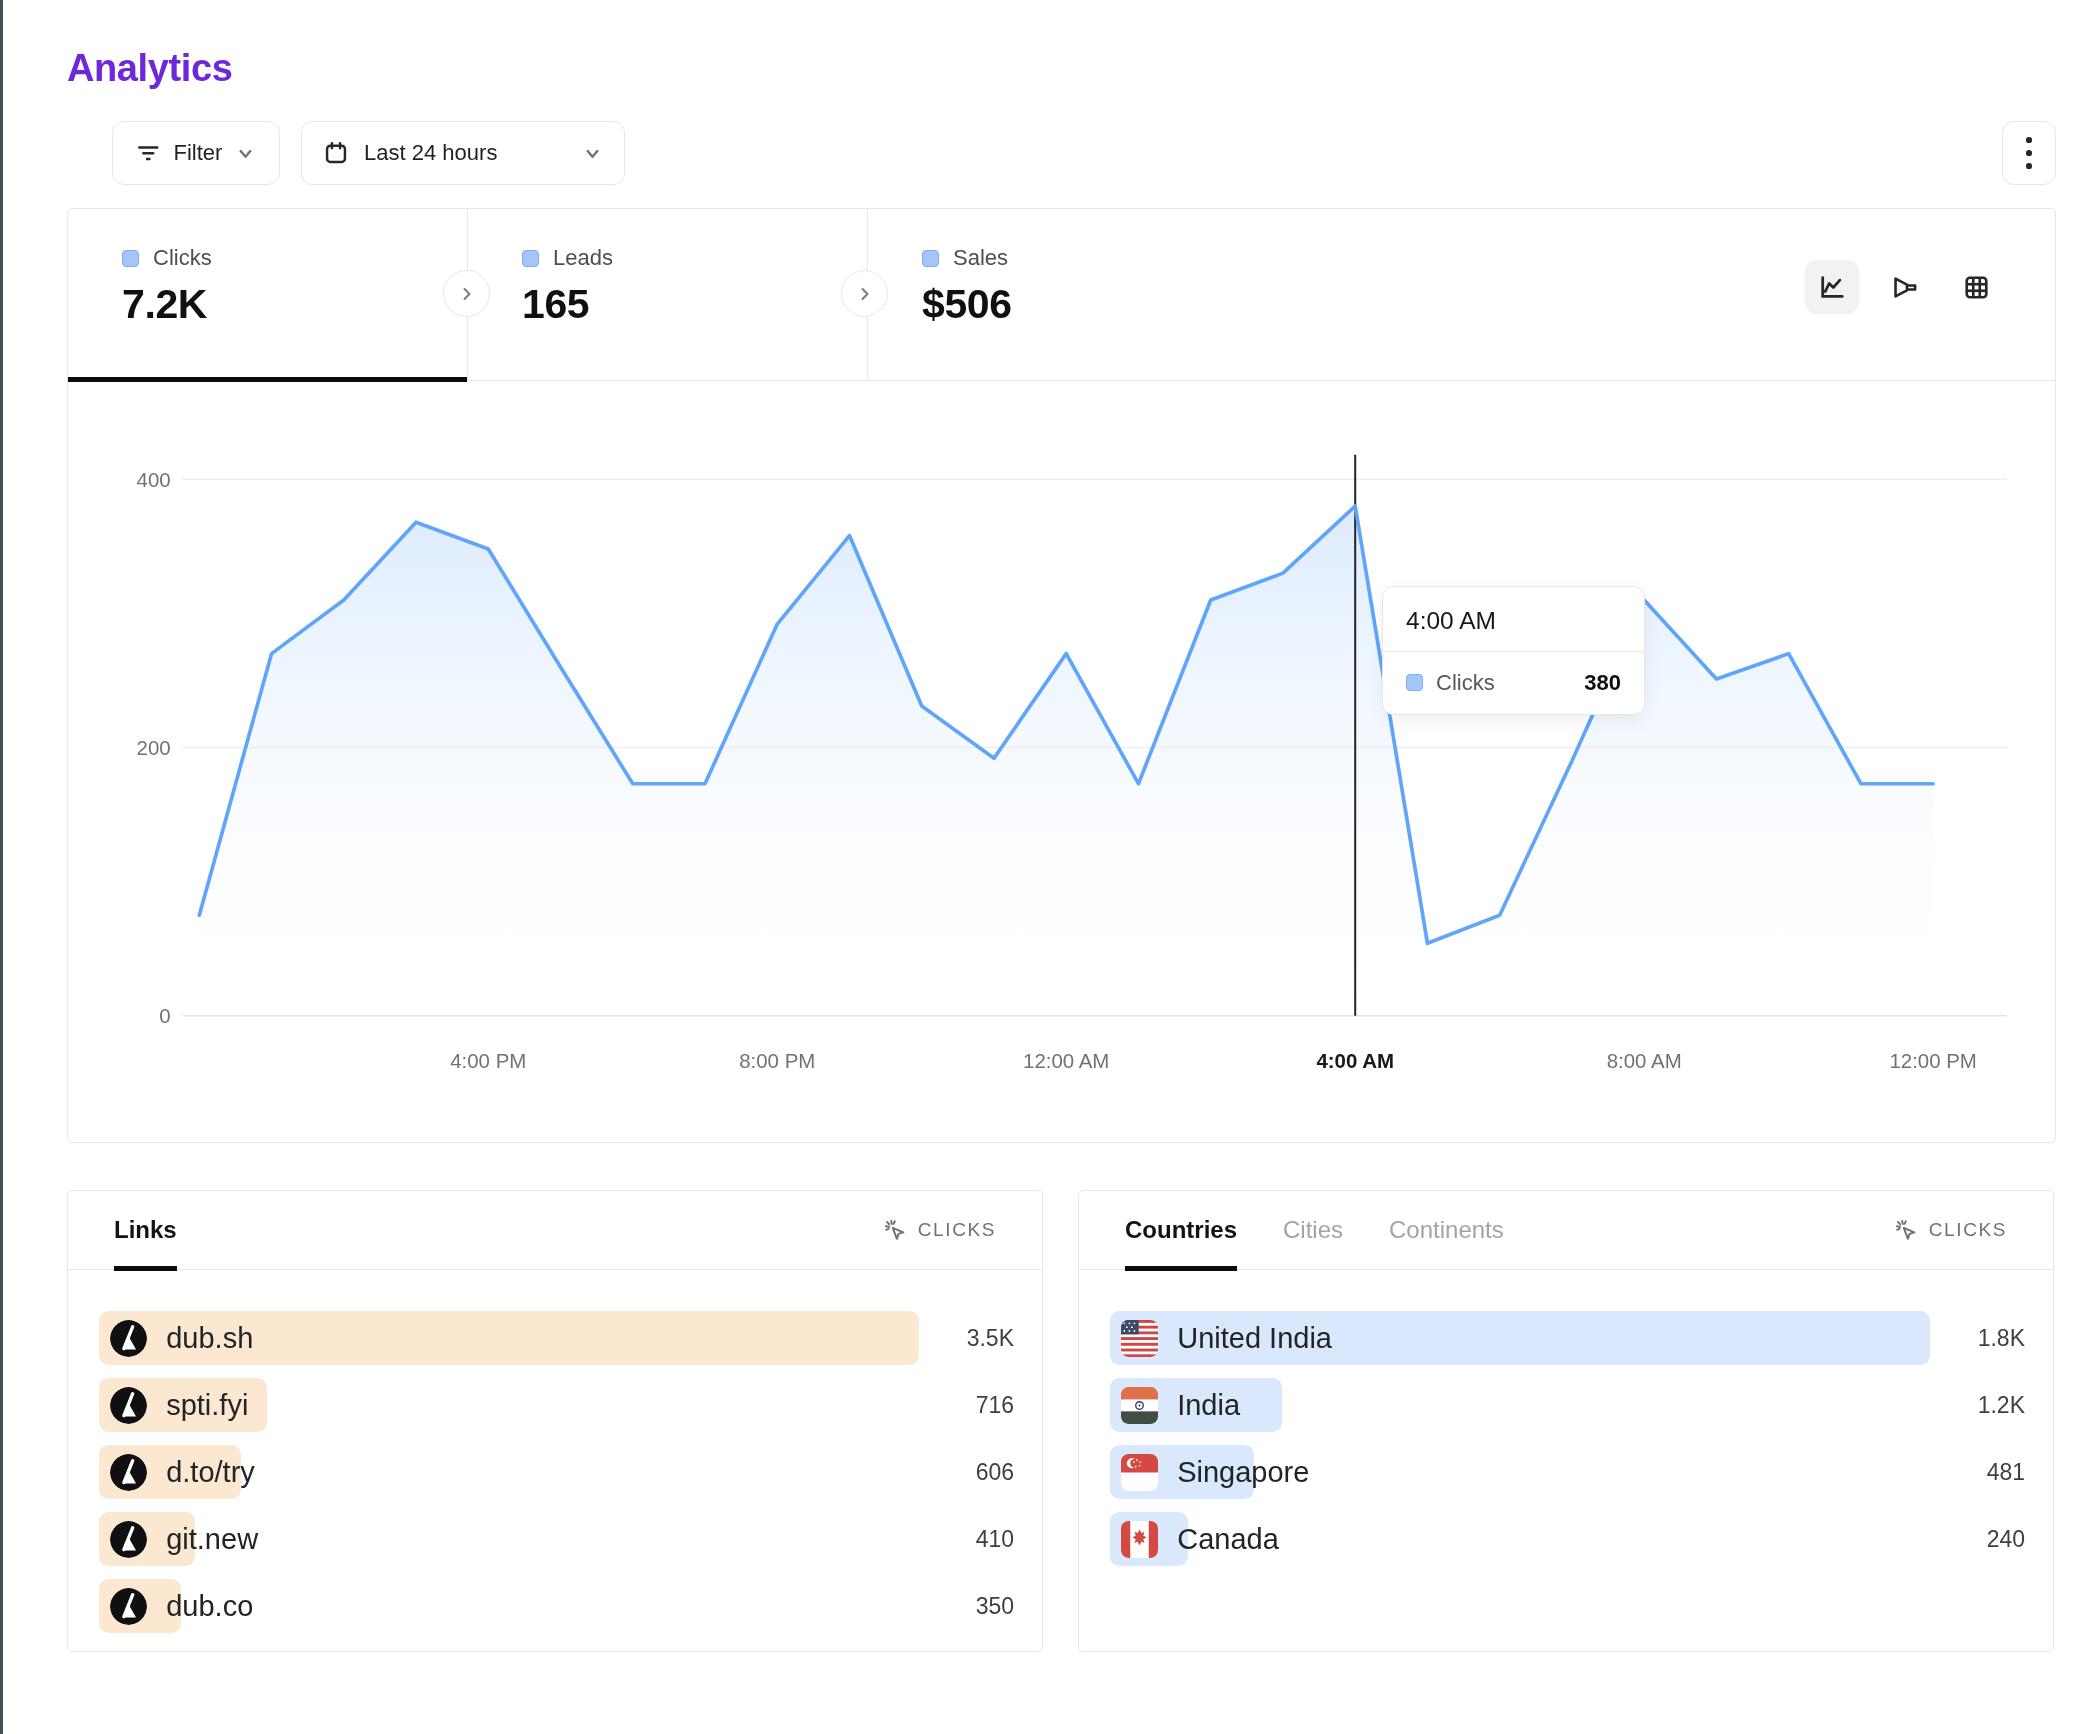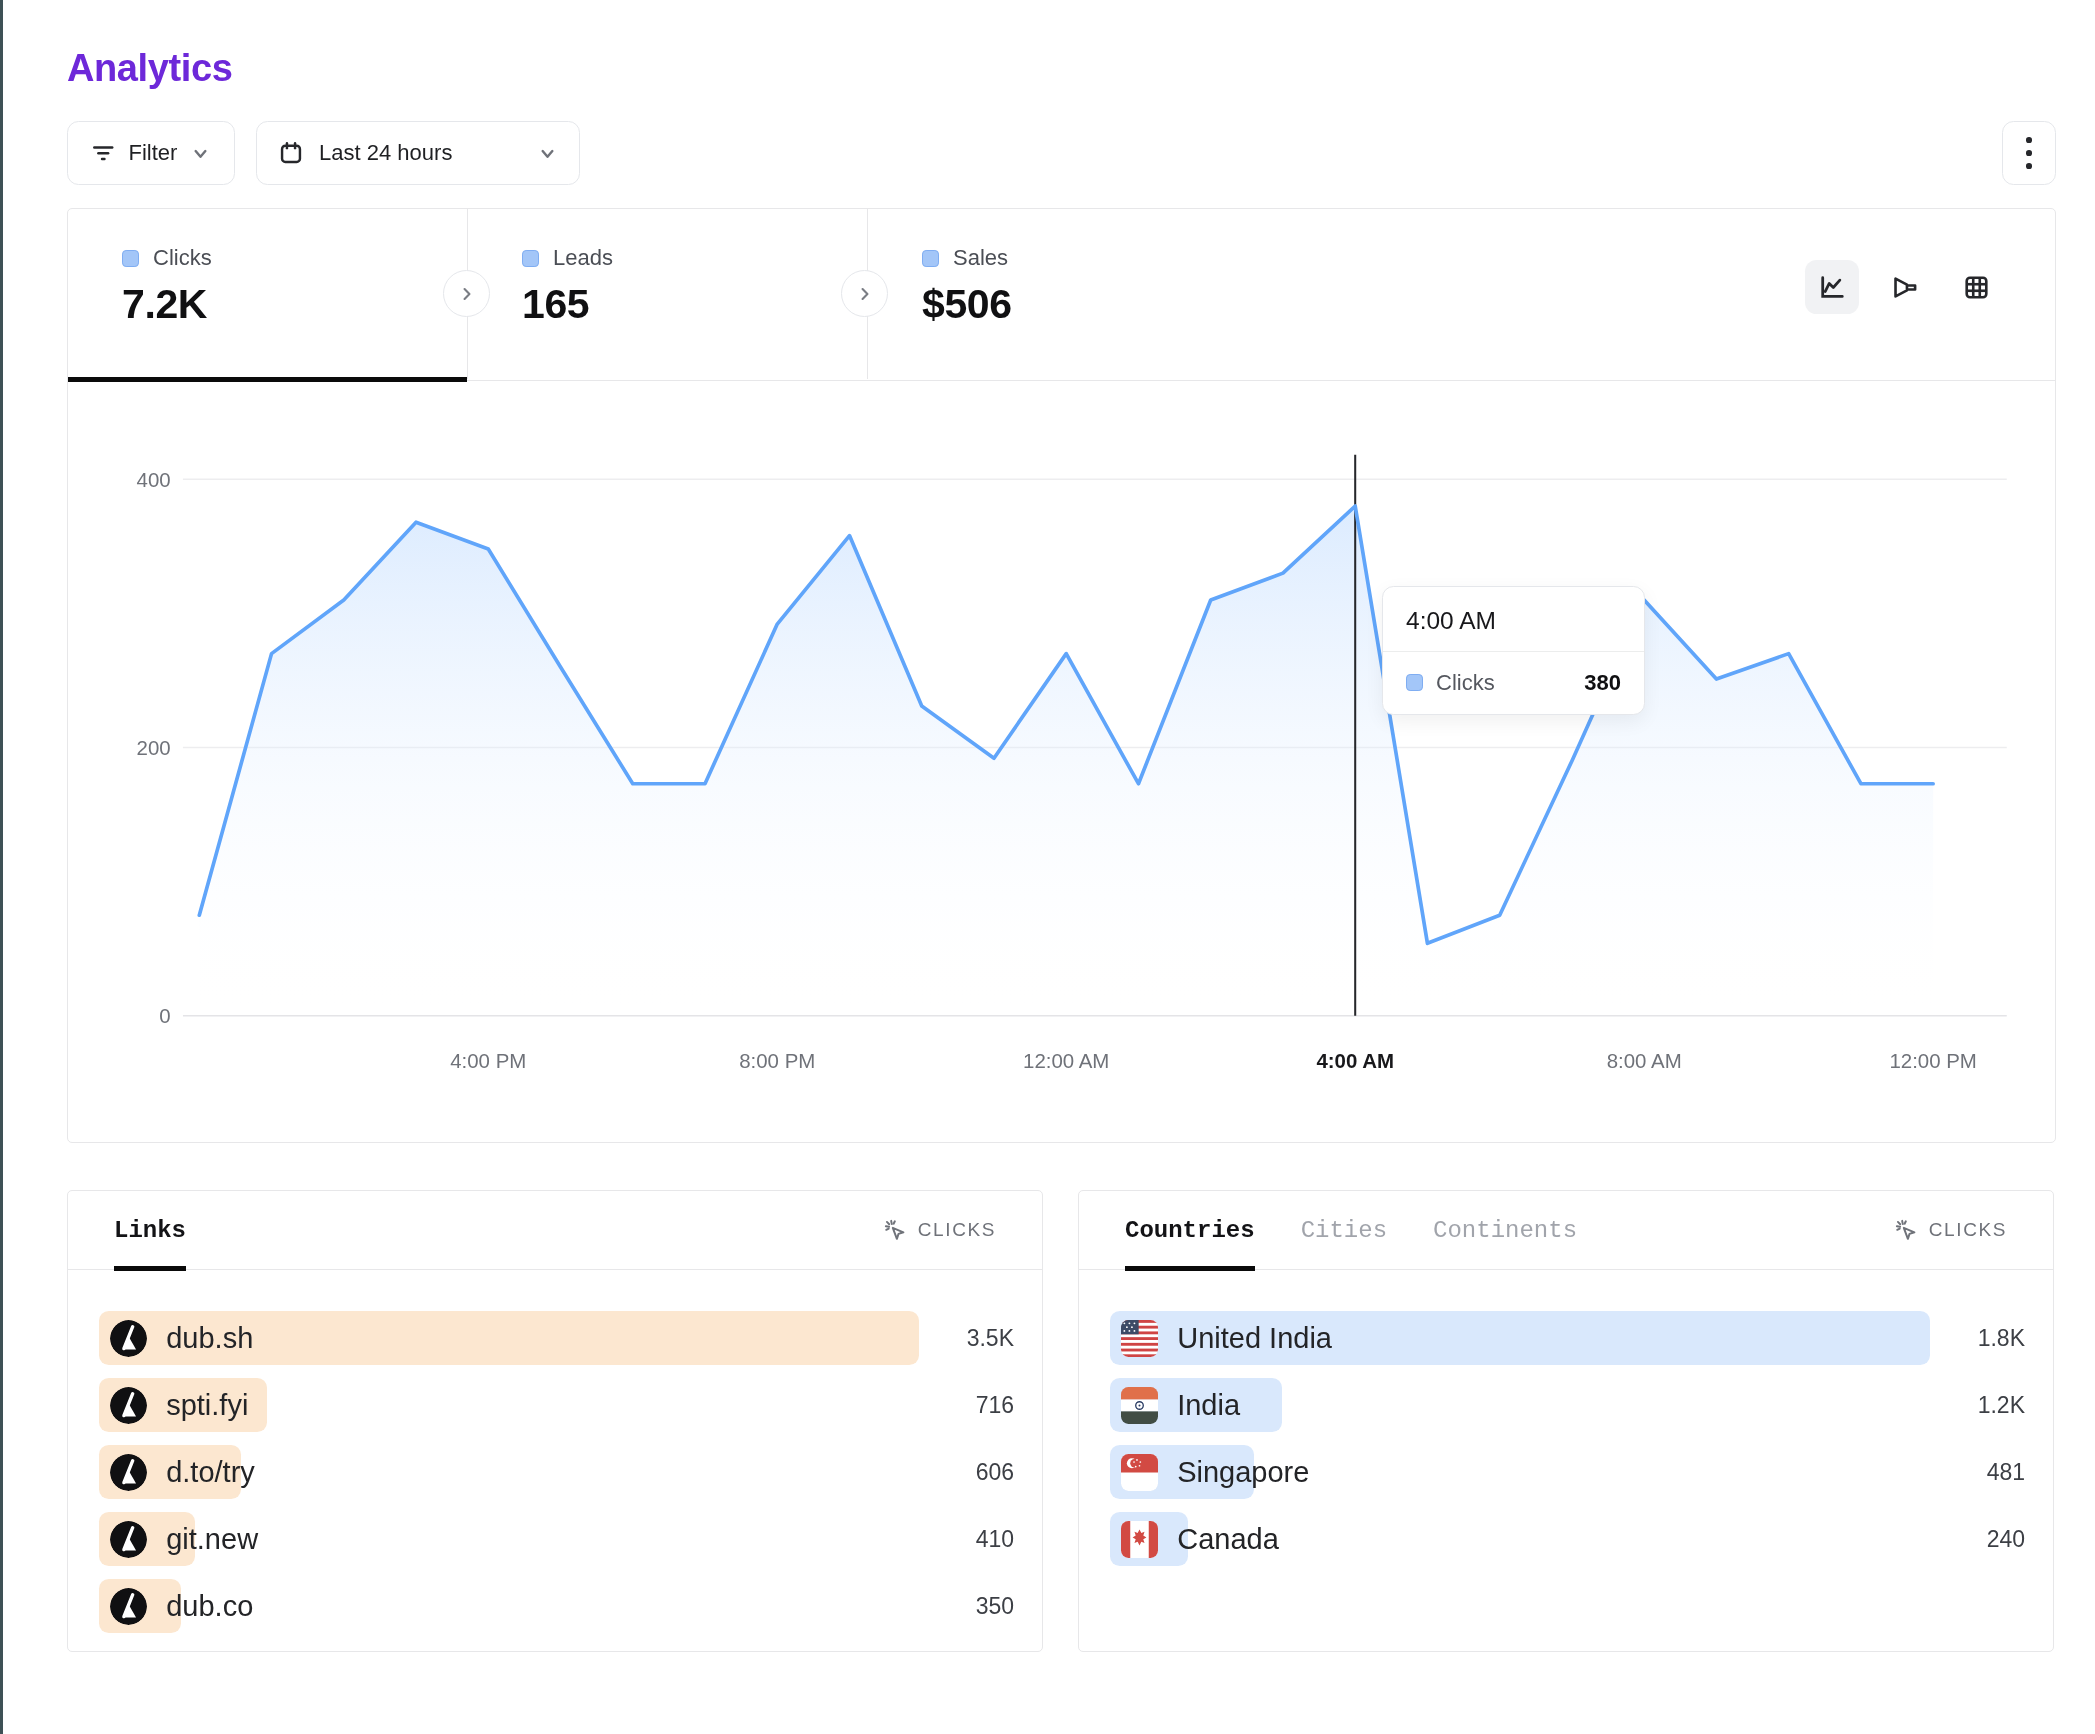--- a/index.html
+++ b/index.html
@@ -3,21 +3,21 @@
 <meta charset="utf-8">
 <style>
   * { margin:0; padding:0; box-sizing:border-box; }
   html,body { width:2096px; height:1735px; background:#ffffff;
     font-family:"Liberation Sans","DejaVu Sans",sans-serif; color:#18181b; overflow:hidden; }
   .edge-strip { position:absolute; left:0; top:0; width:3.3px; height:1735px; background:#3e5156; }
   .page { position:absolute; left:67px; top:0; width:1989px; }
 
   .page-title { margin-top:47px; font-size:38px; font-weight:700; color:#6d28d9; letter-spacing:-0.4px; }
 
-  .toolbar { margin-top:31px; display:flex; align-items:center; }
+  .toolbar { margin-top:31px; display:flex; align-items:center;margin-left:45px; }
   .btn { display:flex; align-items:center; background:#fff; border:1.6px solid #e5e7eb; border-radius:11.5px;
          height:64px; font-size:22px; color:#1f2023; cursor:pointer; }
   .filter-btn { padding:0 23px; gap:13px; }
   .date-btn { margin-left:21px; width:324px; padding:0 21px; gap:14.7px; }
   .date-btn .chev { margin-left:auto; }
   .kebab-btn { margin-left:auto; width:54px; justify-content:center; }
   .kebab-btn .dots { display:flex; flex-direction:column; gap:7.4px; }
   .kebab-btn .dots i { width:5.7px; height:5.7px; border-radius:50%; background:#26272b; }
 
   .card { background:#fff; border:1.6px solid #e7e7e9; border-radius:5px; }
@@ -43,21 +43,21 @@
 
   .tooltip { position:absolute; left:1314px; top:205px; width:263px; background:#fff; border:1.6px solid #e5e7eb;
      border-radius:11.5px; box-shadow:0 6.5px 19.6px rgba(0,0,0,0.06); z-index:5; }
   .tooltip .tt-head { padding:19.6px 23px 16.4px; font-size:24.5px; color:#18181b; border-bottom:1.6px solid #eceded; }
   .tooltip .tt-row { padding:18px 23px; display:flex; align-items:center; gap:13px; font-size:22px; color:#55585f; }
   .tooltip .tt-val { margin-left:auto; font-weight:700; color:#101012; }
 
   .panels { margin-top:47px; display:flex; gap:35px; }
   .panel { width:976px; height:462px; padding:0 0 19.6px; position:relative; }
   .panel-head { height:79px; border-bottom:1.6px solid #e7e7e9; display:flex; align-items:center; padding:0 46px; position:relative; }
-  .panel-tabs { display:flex; gap:46px; height:100%; align-items:flex-start;font-family:Liberation Mono, monospace; }
+  .panel-tabs { display:flex; gap:46px; height:100%; align-items:flex-start; }
   .p-tab { font-size:24px; color:#a1a4ab; height:100%; display:flex; align-items:center; position:relative; cursor:pointer; }
   .p-tab.active { color:#131316; font-weight:700; }
   .p-tab.active::after { content:""; position:absolute; left:0; bottom:-1.6px; height:4.9px; width:100%; background:#0a0a0a; }
   .metric { margin-left:auto; display:flex; align-items:center; gap:9.8px; font-size:19px; letter-spacing:1.6px;
             color:#6f7279; font-weight:500; }
   .rows { margin-top:41px; padding:0 28px 0 31px; display:flex; flex-direction:column; gap:13px; }
   .row { display:flex; align-items:center; height:54px; cursor:pointer; }
   .row-track { flex:1; position:relative; height:54px; }
   .row-bar { position:absolute; left:0; top:0; height:54px; border-radius:9.8px; }
   .bar-orange { background:#fce7d0; }

